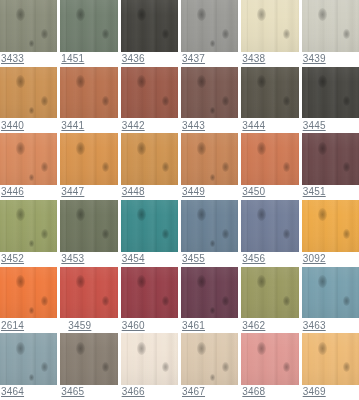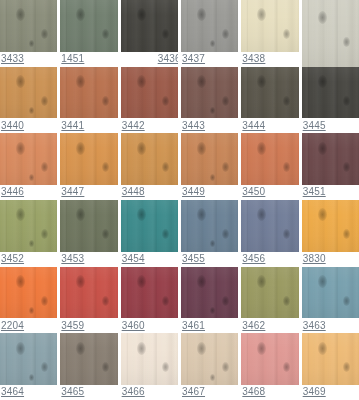--- a/index.html
+++ b/index.html
@@ -132,21 +132,21 @@
         <span class="swatch-label" style="color: rgb(111, 122, 133);">1451</span>
       </div>
     </div>
     <div class="swatch-cell">
       <div class="swatch-chip" style="background-color: rgb(69, 68, 63);">
         <div class="grain"></div>
         <div class="knot knot-a"></div>
         <div class="knot knot-b"></div>
       </div>
       <div class="swatch-label-wrap">
-        <span class="swatch-label" style="color: rgb(111, 122, 133); margin-left: 36px;">3436</span>
+        <span class="swatch-label" style="color: rgb(111, 122, 133);">3436</span>
       </div>
     </div>
     <div class="swatch-cell">
       <div class="swatch-chip" style="background-color: rgb(154, 154, 150);">
         <div class="grain"></div>
         <div class="knot knot-a"></div>
         <div class="knot knot-b"></div>
         <div class="knot knot-c"></div>
       </div>
       <div class="swatch-label-wrap">
@@ -162,20 +162,23 @@
       <div class="swatch-label-wrap">
         <span class="swatch-label" style="color: rgb(111, 122, 133);">3438</span>
       </div>
     </div>
     <div class="swatch-cell">
       <div class="swatch-chip" style="background-color: rgb(207, 206, 194);">
         <div class="grain"></div>
         <div class="knot knot-a"></div>
         <div class="knot knot-b"></div>
       </div>
+      <div class="swatch-label-wrap">
+        <span class="swatch-label" style="color: rgb(111, 122, 133);">3439</span>
+      </div>
     </div>
     <div class="swatch-cell">
       <div class="swatch-chip" style="background-color: rgb(203, 146, 84);">
         <div class="grain"></div>
         <div class="knot knot-a"></div>
         <div class="knot knot-b"></div>
         <div class="knot knot-c"></div>
       </div>
       <div class="swatch-label-wrap">
         <span class="swatch-label" style="color: rgb(111, 122, 133);">3440</span>
@@ -346,42 +349,42 @@
         <span class="swatch-label" style="color: rgb(111, 122, 133);">3456</span>
       </div>
     </div>
     <div class="swatch-cell">
       <div class="swatch-chip" style="background-color: rgb(238, 171, 73);">
         <div class="grain"></div>
         <div class="knot knot-a"></div>
         <div class="knot knot-b"></div>
       </div>
       <div class="swatch-label-wrap">
-        <span class="swatch-label" style="color: rgb(111, 122, 133);">3830</span>
+        <span class="swatch-label" style="color: rgb(111, 122, 133);">3092</span>
       </div>
     </div>
     <div class="swatch-cell">
       <div class="swatch-chip" style="background-color: rgb(240, 122, 62);">
         <div class="grain"></div>
         <div class="knot knot-a"></div>
         <div class="knot knot-b"></div>
         <div class="knot knot-c"></div>
       </div>
       <div class="swatch-label-wrap">
-        <span class="swatch-label" style="color: rgb(111, 122, 133);">2204</span>
+        <span class="swatch-label" style="color: rgb(111, 122, 133);">2614</span>
       </div>
     </div>
     <div class="swatch-cell">
       <div class="swatch-chip" style="background-color: rgb(201, 83, 74);">
         <div class="grain"></div>
         <div class="knot knot-a"></div>
         <div class="knot knot-b"></div>
       </div>
       <div class="swatch-label-wrap">
-        <span class="swatch-label" style="color: rgb(111, 122, 133);">3459</span>
+        <span class="swatch-label" style="color: rgb(111, 122, 133); margin-left: 7px;">3459</span>
       </div>
     </div>
     <div class="swatch-cell">
       <div class="swatch-chip" style="background-color: rgb(151, 64, 74);">
         <div class="grain"></div>
         <div class="knot knot-a"></div>
         <div class="knot knot-b"></div>
       </div>
       <div class="swatch-label-wrap">
         <span class="swatch-label" style="color: rgb(111, 122, 133);">3460</span>

